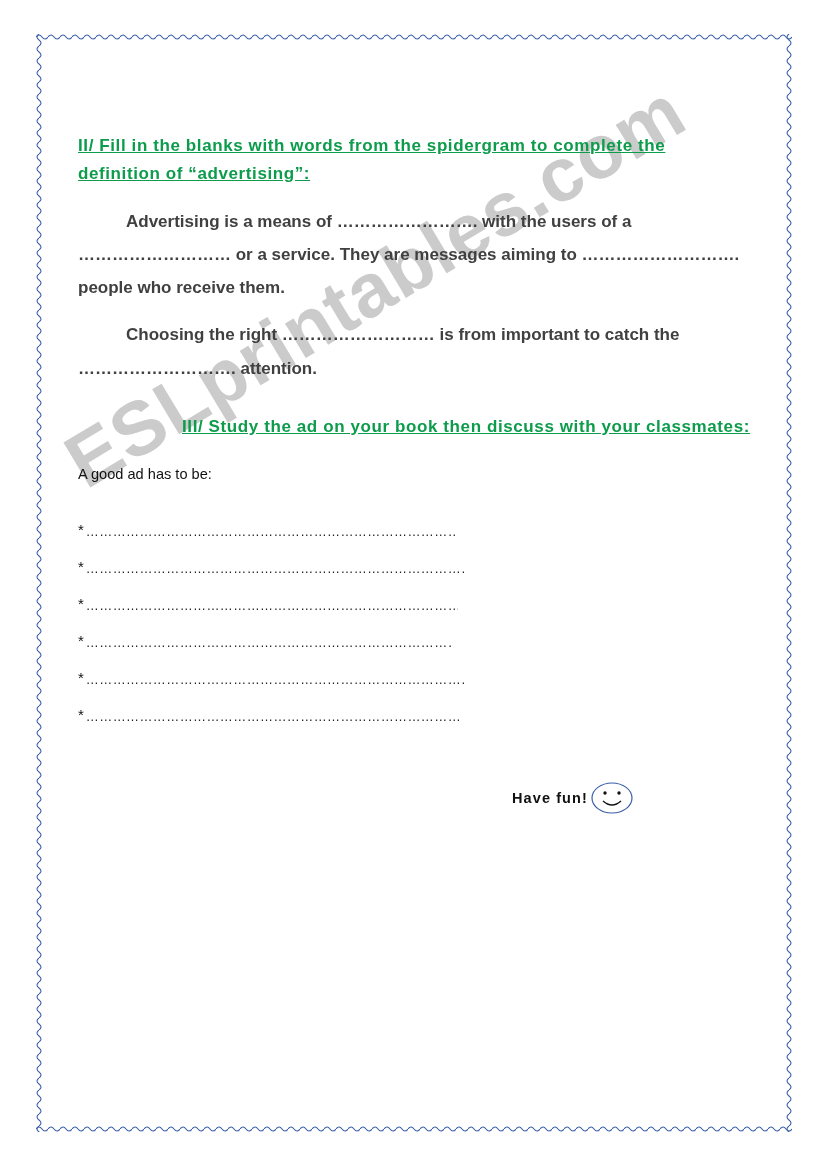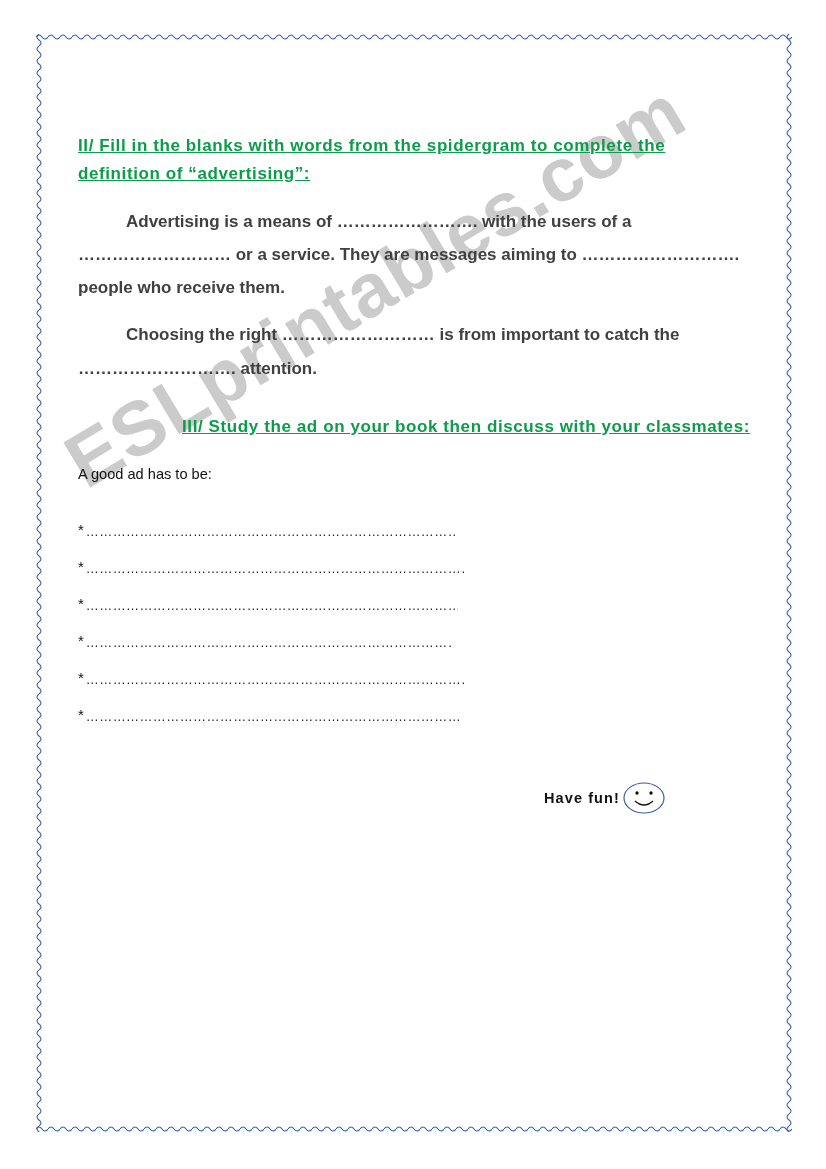--- a/index.html
+++ b/index.html
@@ -109,21 +109,21 @@
     overflow: hidden;
     position: relative;
     top: -2px;
   }
 
   .dotfill { letter-spacing: 0.4px; }
 
   
   .havefun-wrap {
     position: absolute;
-    left: 544px;
+    left: 512px;
     top: 780px;
     display: flex;
     align-items: center;
   }
   .havefun-text {
     font-family: "Liberation Sans", sans-serif;
     font-size: 14.5px;
     font-weight: bold;
     letter-spacing: 1.1px;
     color: #111;

